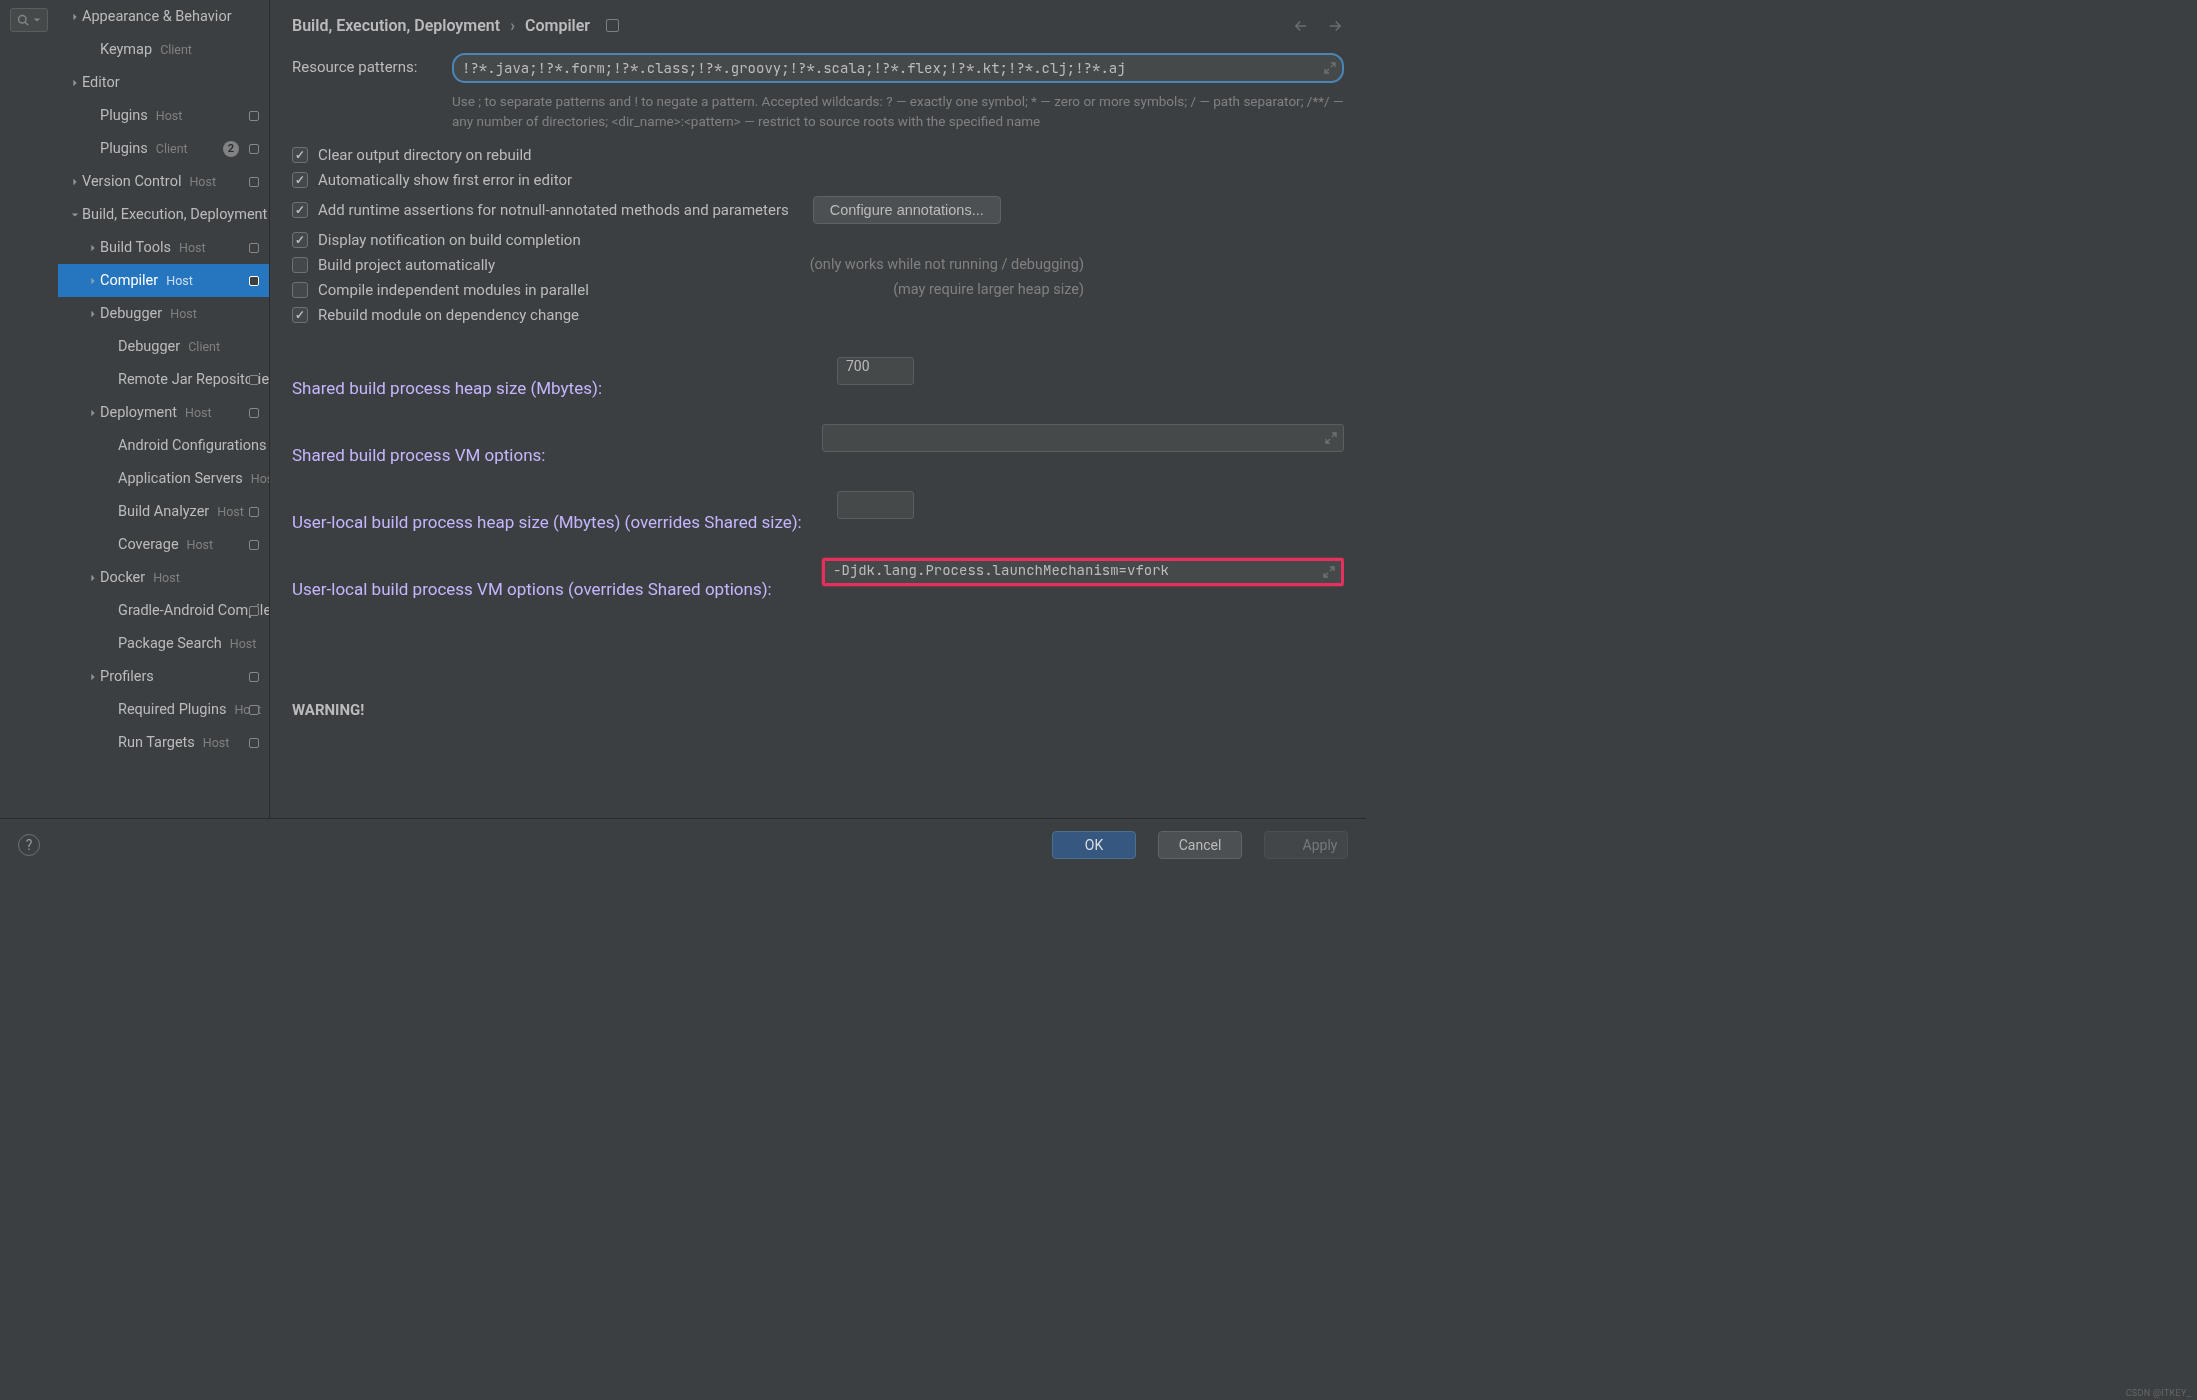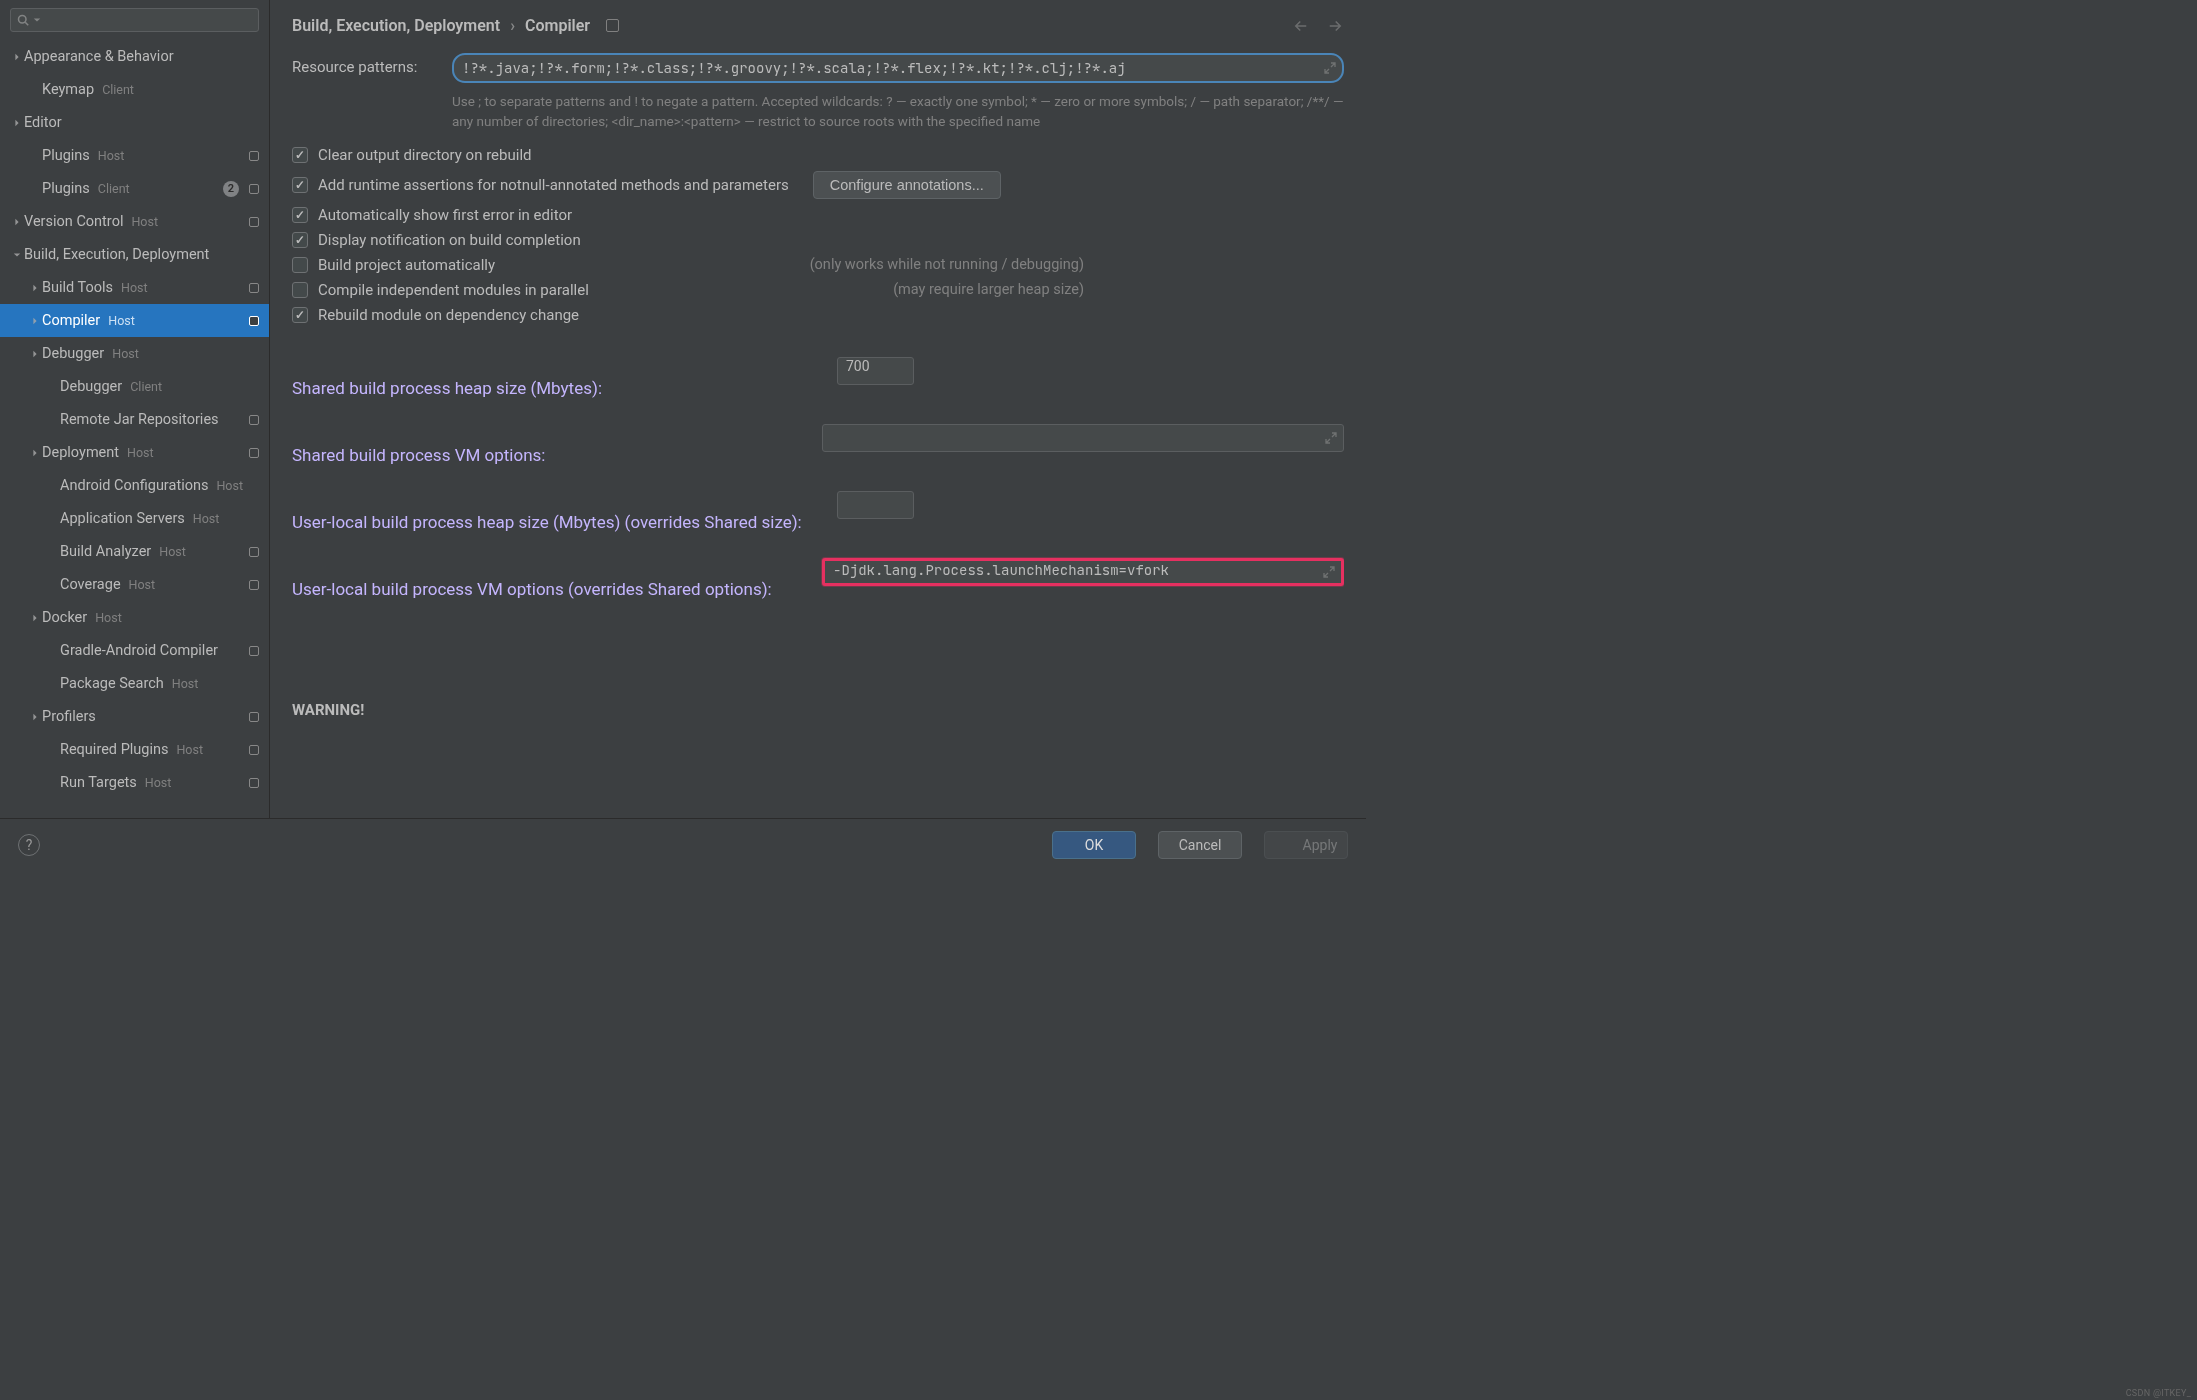--- a/index.html
+++ b/index.html
@@ -14,21 +14,21 @@
     display: flex;
     flex-direction: column;
   }
   .container { display: flex; flex: 1; overflow: hidden; }
   
   .sidebar {
     width: 270px;
     background: #3c3f41;
     border-right: 1px solid #2b2b2b;
     display: flex;
-    flex-direction: column;
+    flex-direction: row;
     overflow: hidden;
     position: relative;
   }
   .search-wrap { padding: 8px 10px; }
   .search-box {
     width: 100%;
     height: 24px;
     background: #45494a;
     border: 1px solid #5b5e60;
     border-radius: 3px;
@@ -412,26 +412,26 @@
       </div>
       <div class="help">Use ; to separate patterns and ! to negate a pattern. Accepted wildcards: ? — exactly one symbol; * — zero or more symbols; / — path separator; /**/ — any number of directories; &lt;dir_name&gt;:&lt;pattern&gt; — restrict to source roots with the specified name</div>
 
       <div id="checks">
           <div class="check-row">
             <span class="checkbox checked"></span>
             <span>Clear output directory on rebuild</span>
           </div>
           <div class="check-row">
             <span class="checkbox checked"></span>
+            <span>Automatically show first error in editor</span>
+          </div>
+          <div class="check-row">
+            <span class="checkbox checked"></span>
             <span>Add runtime assertions for notnull-annotated methods and parameters</span>
             <button class="btn" style="margin-left:14px">Configure annotations...</button>
-          </div>
-          <div class="check-row">
-            <span class="checkbox checked"></span>
-            <span>Automatically show first error in editor</span>
           </div>
           <div class="check-row">
             <span class="checkbox checked"></span>
             <span>Display notification on build completion</span>
           </div>
           <div class="check-row">
             <span class="checkbox"></span>
             <span>Build project automatically</span>
             <span class="check-note">(only works while not running / debugging)</span>
           </div>

